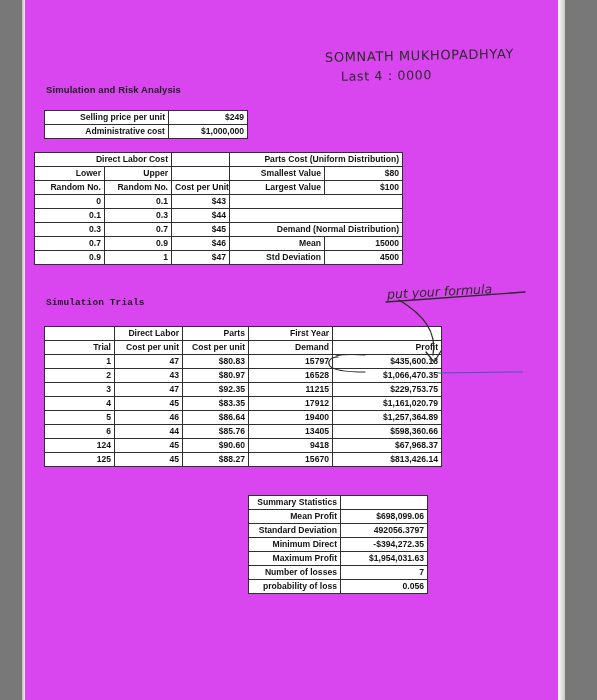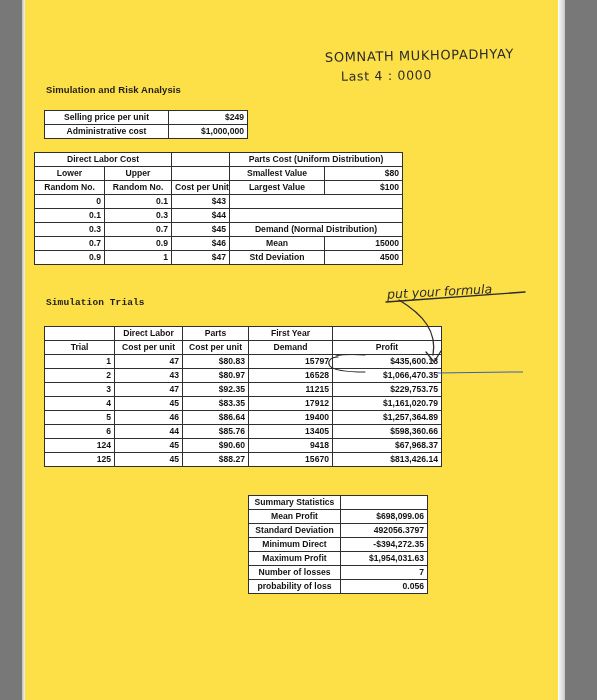--- a/index.html
+++ b/index.html
@@ -15,21 +15,21 @@
     font-family: "Liberation Sans", sans-serif;
   }
 
   
   #page {
     position: absolute;
     left: 22px;
     top: 0;
     width: 543px;
     height: 700px;
-    background: #fde047;
+    background: #d946ef;
     overflow: hidden;
   }
   
   .gutter {
     position: absolute;
     top: 0;
     height: 700px;
     background: #787878;
   }
   .gutter.left  { left: 0;     width: 22px; }
@@ -65,21 +65,21 @@
   table.xl td {
     border: 1px solid #2f2f2f;
     padding: 0 3px;
     height: 13px;
     line-height: 13px;
     white-space: nowrap;
     overflow: hidden;
     font-weight: bold;
   }
   td.num   { text-align: right; font-weight: bold; }
-  td.txt   { text-align: center; margin-top: 22px; }
+  td.txt   { text-align: right; margin-top: 22px; }
   td.blank { border: none; background: transparent; }
 
   
   .hand {
     position: absolute;
     font-family: "DejaVu Sans", sans-serif;
     color: #2b2b2b;
     white-space: nowrap;
   }
   #name-line1 {

